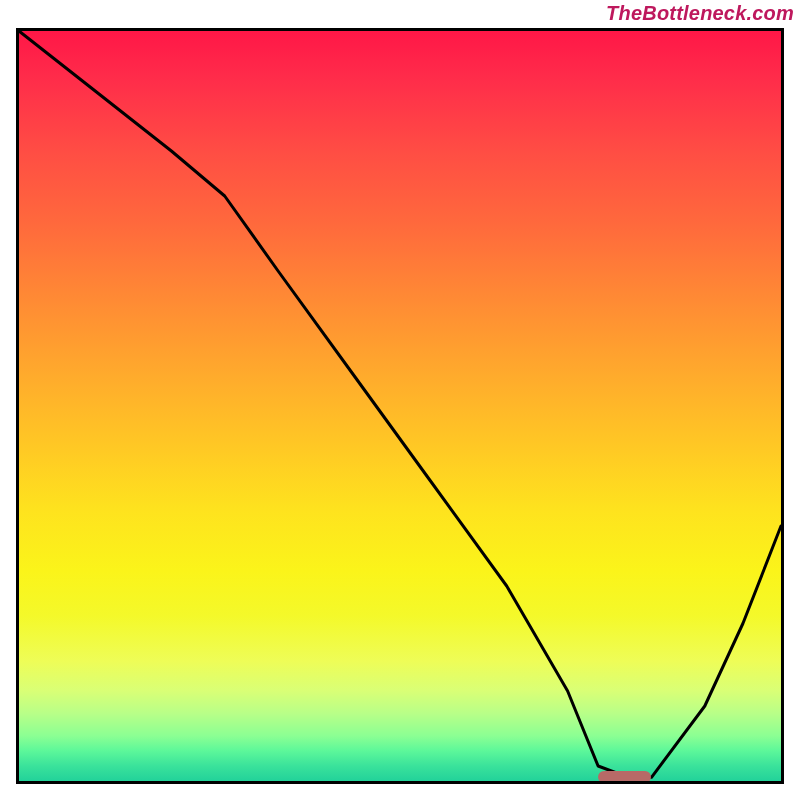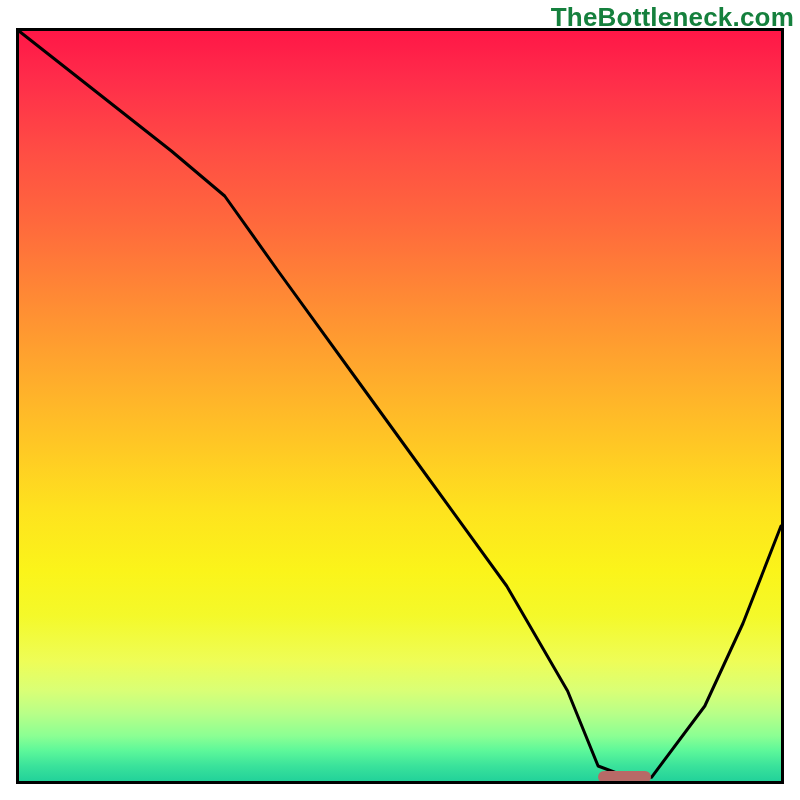--- a/index.html
+++ b/index.html
@@ -13,25 +13,26 @@
   }
   .container {
     position: relative;
     width: 800px;
     height: 800px;
   }
   .watermark {
     position: absolute;
     top: 2px;
     right: 6px;
-    font-size: 26px;
+    font-size: 20px;
     font-weight: 600;
-    color: #15803d;
+    color: #be185d;
     letter-spacing: 0.2px;
     z-index: 5;
+    font-style: italic;
   }
   .plot-frame {
     position: absolute;
     left: 16px;
     top: 28px;
     width: 768px;
     height: 756px;
     border: 3px solid #000;
     box-sizing: border-box;
     overflow: hidden;

